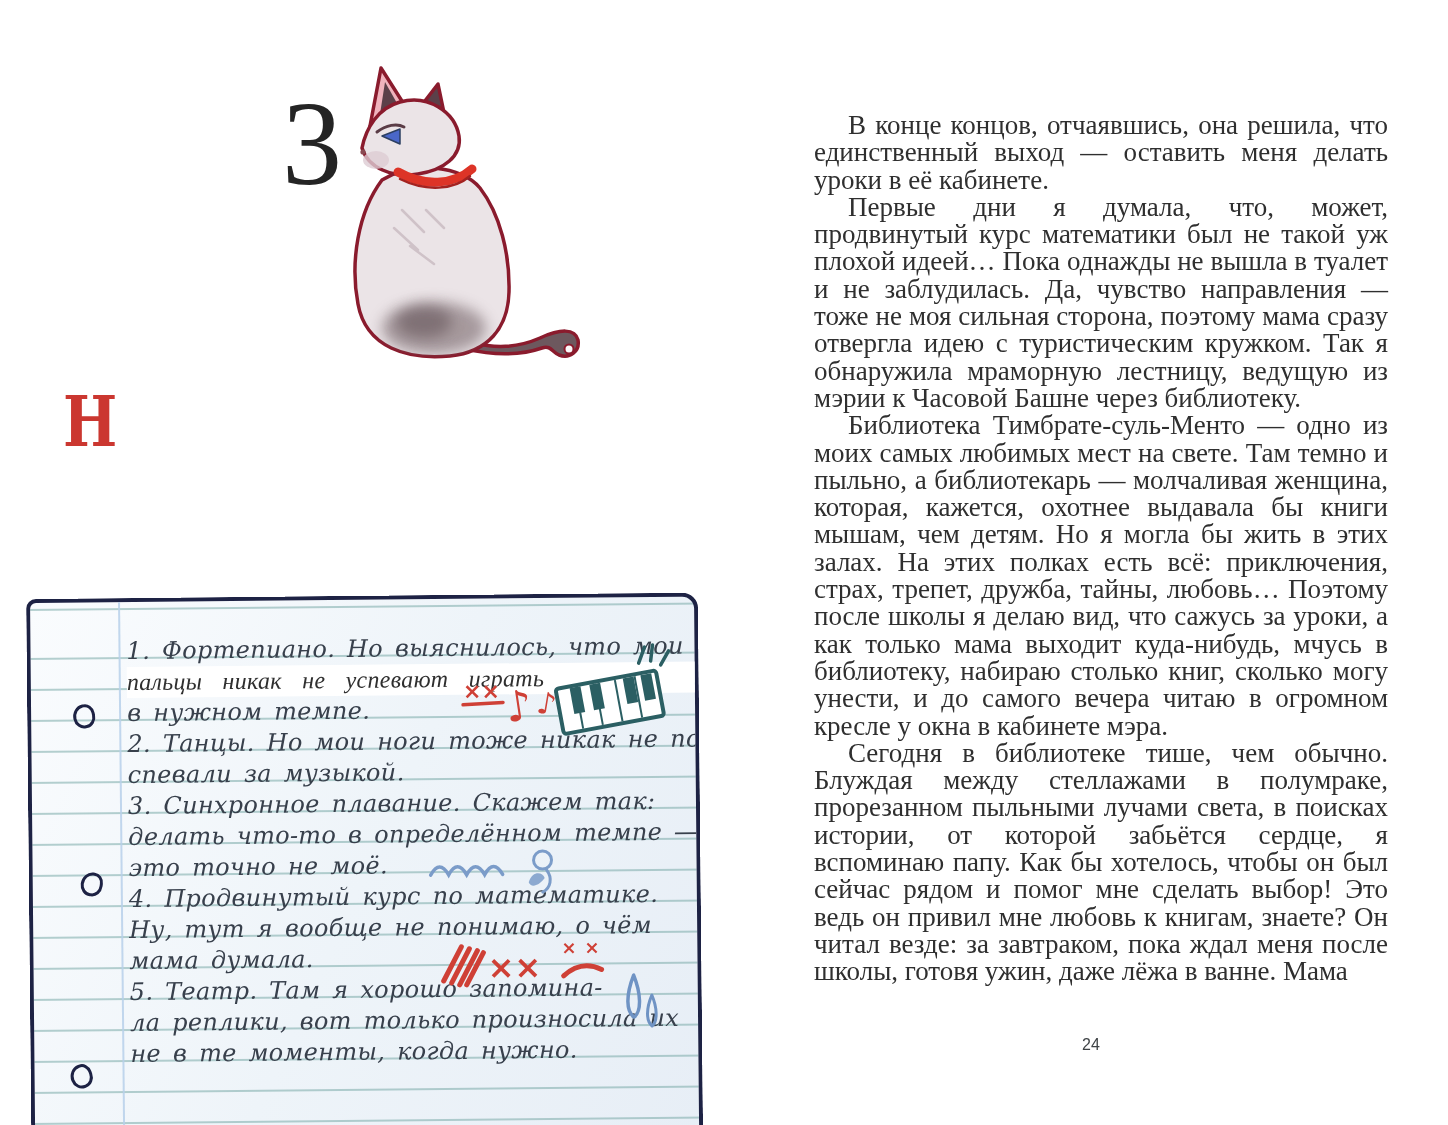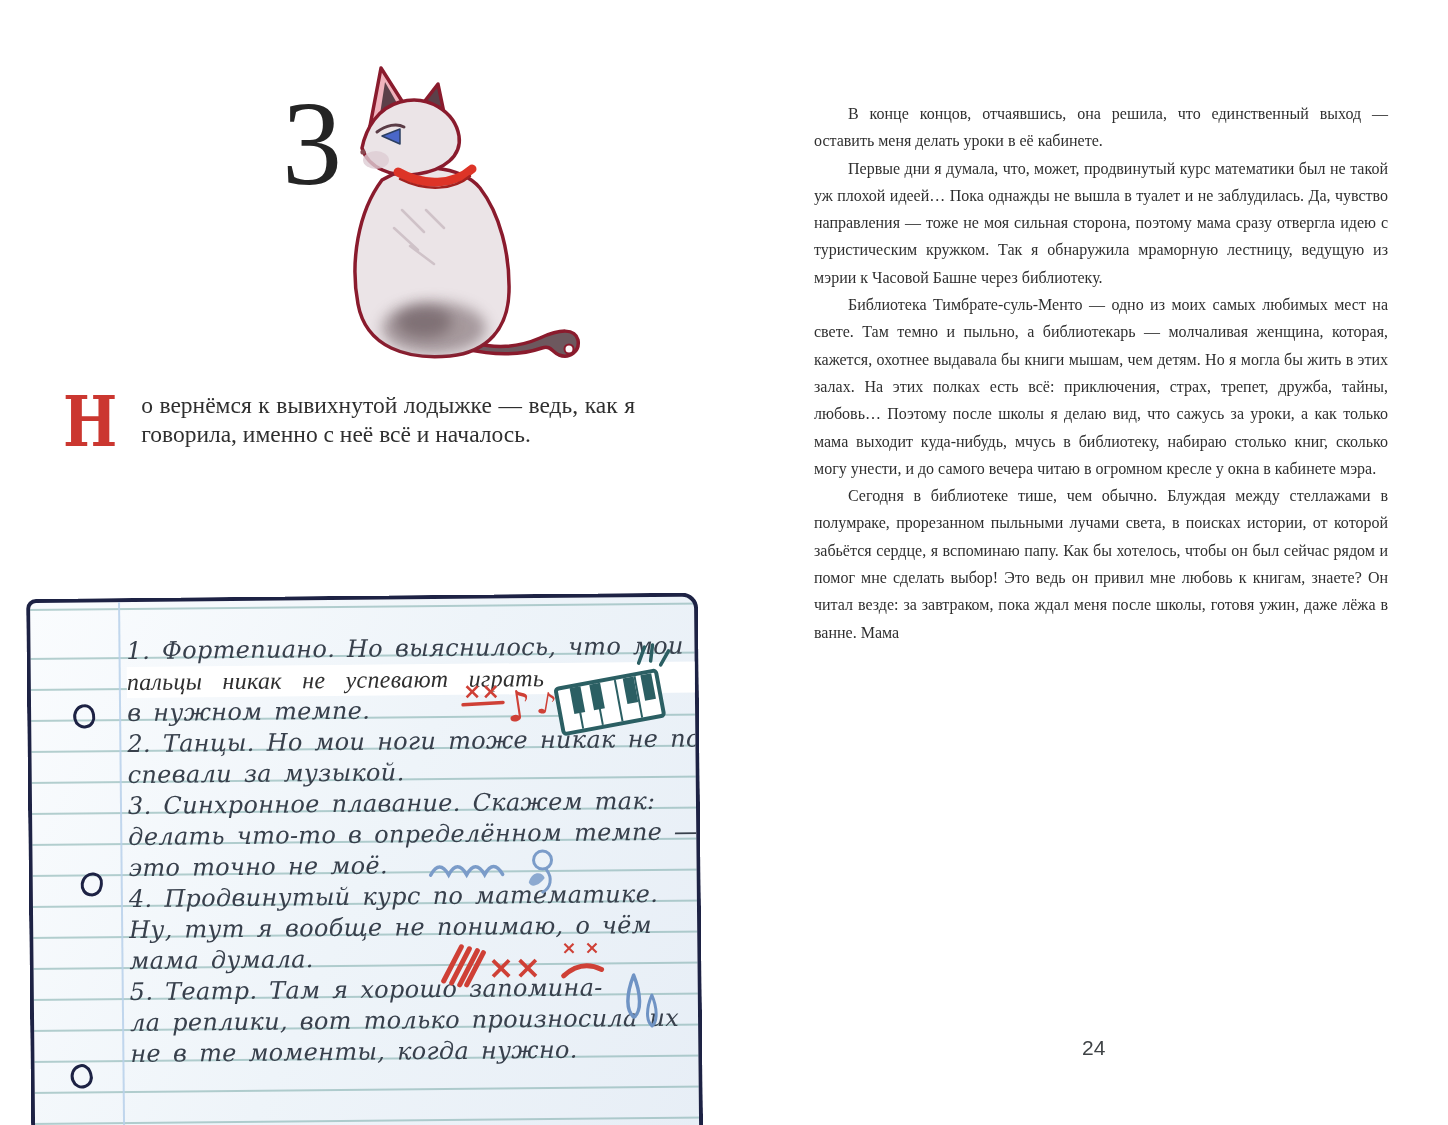--- a/index.html
+++ b/index.html
@@ -34,25 +34,25 @@
   .hole.h2{left:48px;top:270px;transform:rotate(8deg);}
   .hole.h3{left:36px;top:462px;transform:rotate(-20deg);}
   .hw{position:absolute;left:96px;top:34px;width:552px;
       font-family:"DejaVu Serif",serif;font-style:italic;
       font-size:24px;line-height:31px;color:#38404c;letter-spacing:.3px;word-spacing:4px;}
   .hw-line{height:31px;white-space:nowrap;}
   .hw-line.spread{word-spacing:14px;}
   .doodle{position:absolute;}
 
   
-  .right-text{position:absolute;left:814px;top:100px;width:574px;
-              font-size:16px;line-height:27.3px;text-align:justify;}
+  .right-text{position:absolute;left:814px;top:112px;width:574px;
+              font-size:27px;line-height:27.3px;text-align:justify;}
   .right-text p{margin:0;text-indent:34px;}
   .page-number{position:absolute;left:1082px;top:1036px;
-               font-family:"Liberation Sans",sans-serif;font-size:21px;color:#3f4346;}
+               font-family:"Liberation Sans",sans-serif;font-size:16px;color:#3f4346;}
 </style>
 </head>
 <body>
 
 <div class="spread">
 
   <section>
 
     <div class="chapter-number">3</div>
 
@@ -85,21 +85,21 @@
 
       <path d="M34 76 L52 69 L52 84 Z" fill="#4a67c8" stroke="#2c3f62" stroke-width="1.5" stroke-linejoin="round"></path>
       <path d="M29 72 C 38 65 49 63 56 67" fill="none" stroke="#5a3c46" stroke-width="3" stroke-linecap="round"></path>
       <circle cx="15" cy="92" r="2.6" fill="#8a4a52"></circle>
 
       <path d="M50 112 C 76 127 106 125 124 109" fill="none" stroke="#dd3427" stroke-width="9" stroke-linecap="round"></path>
       <path d="M52 119 C 78 132 106 130 122 116" fill="none" stroke="#a32220" stroke-width="2.5" stroke-linecap="round"></path>
     </svg>
 
     <div class="left-text">
-      <p><span class="dropcap">Н</span><span>о вернёмся к вывихнутой лодыжке — ведь, как я говорила, именно с неё всё и началось.</span></p>
+      <p><span class="dropcap">Н</span></p>
     </div>
 
     <div class="notebook">
       <div class="margin-line"></div>
       <span class="hole h1"></span>
       <span class="hole h2"></span>
       <span class="hole h3"></span>
 
       <div class="hw">
         <div class="hw-line">1. Фортепиано. Но выяснилось, что мои</div>

